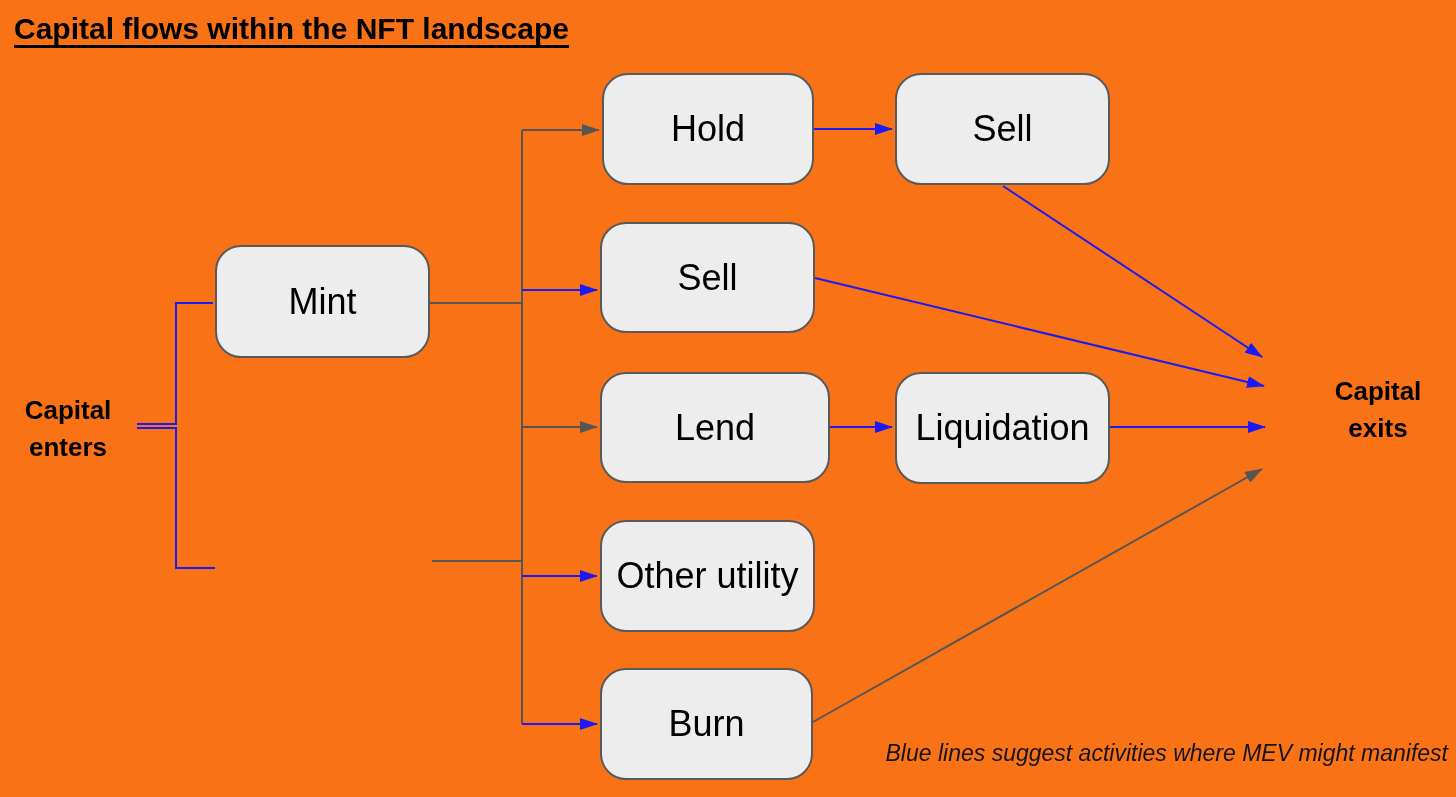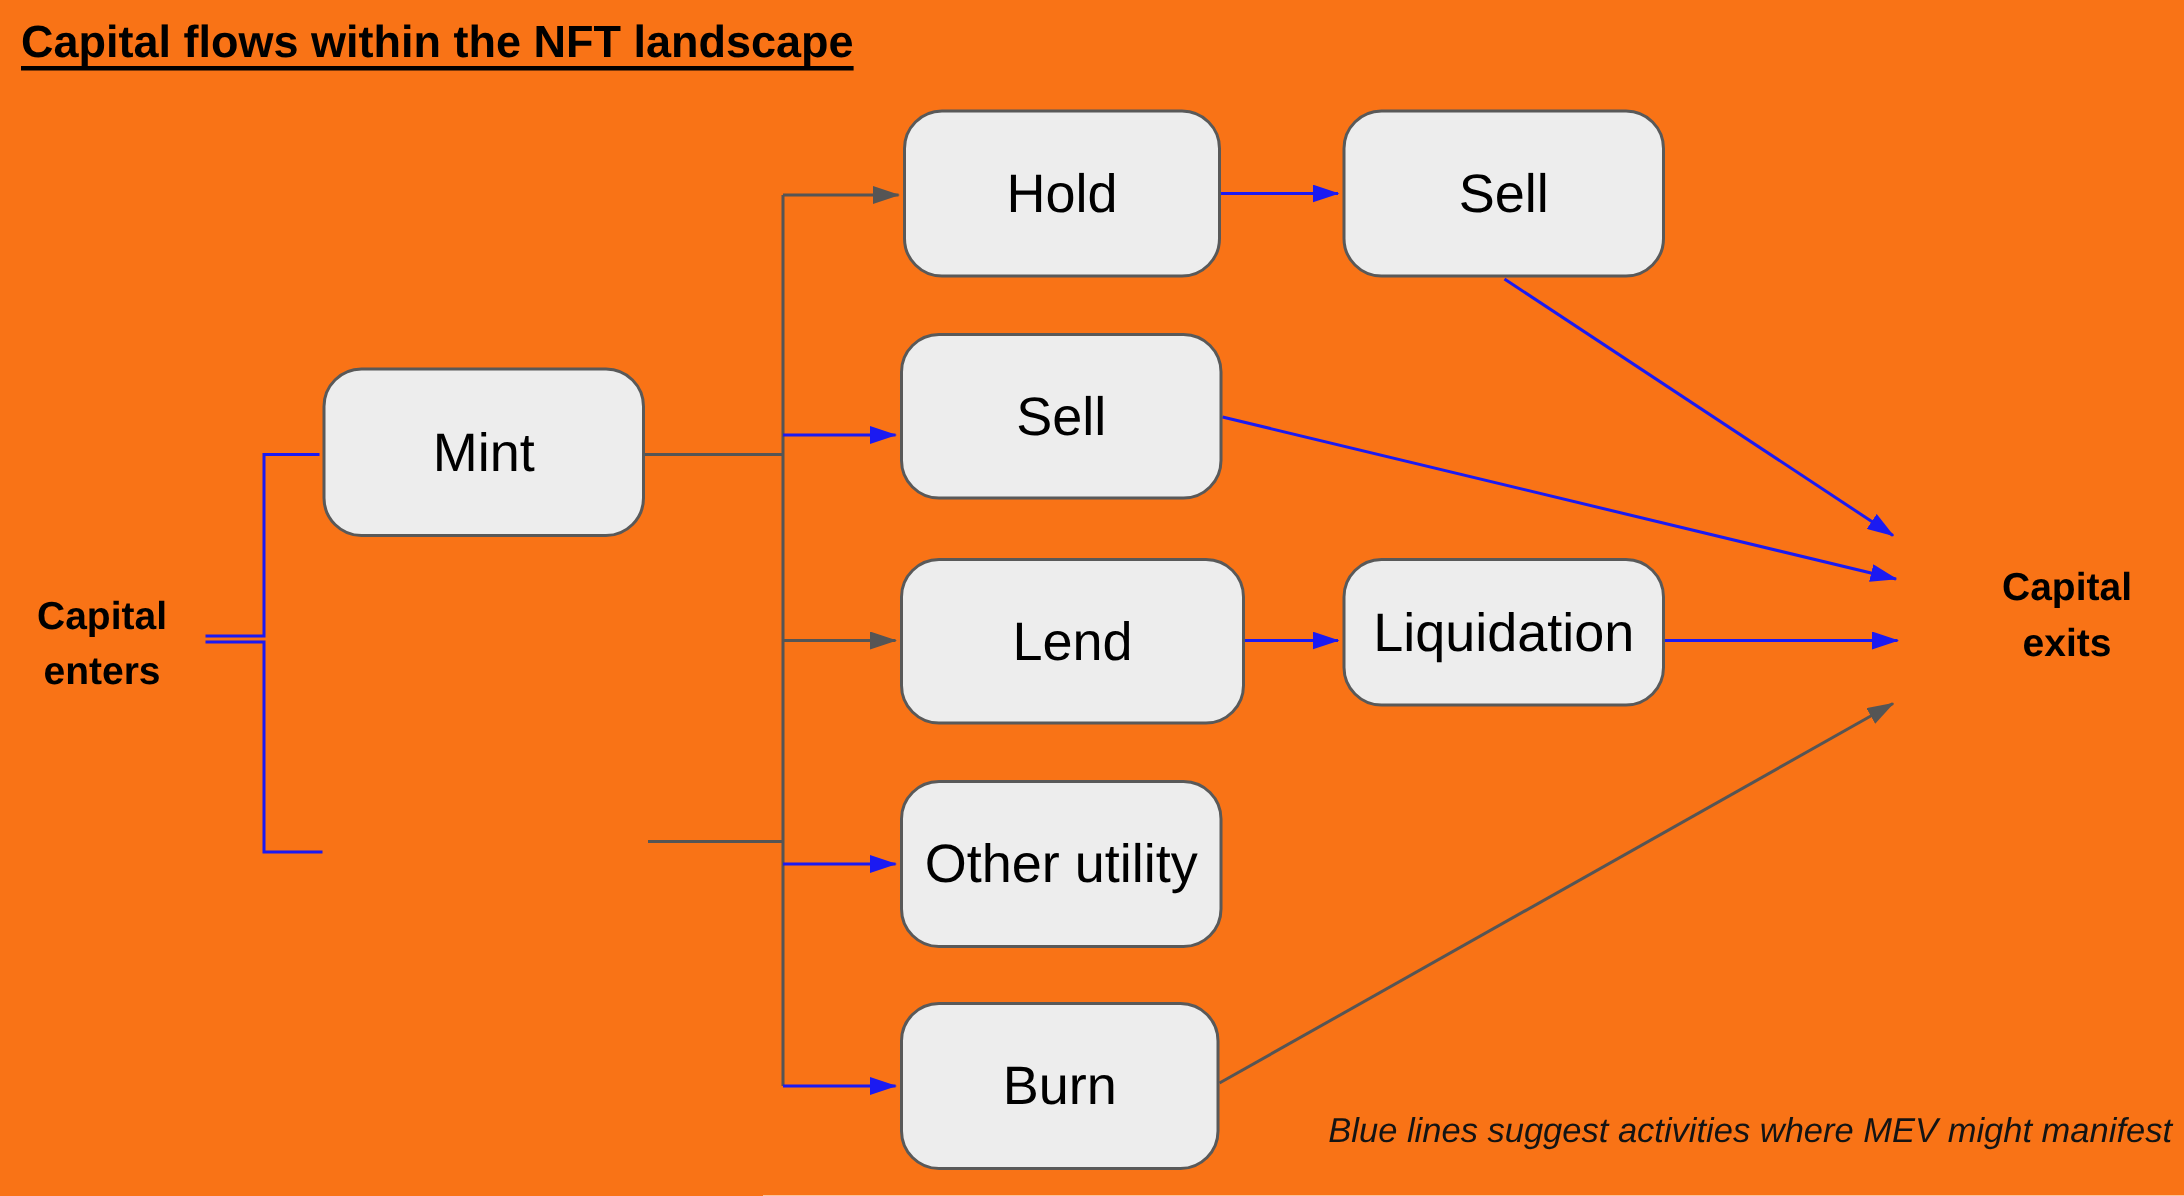--- a/index.html
+++ b/index.html
@@ -103,19 +103,19 @@
   </div>
   <div class="node" style="left:600px;top:520px;width:215px;height:112px;align-items:center;">
     <span>Other utility</span>
   </div>
   <div class="node" style="left:600px;top:668px;width:213px;height:112px;">
     <span>Burn</span>
   </div>
   <div class="node" style="left:895px;top:73px;width:215px;height:112px;">
     <span>Sell</span>
   </div>
-  <div class="node" style="left:895px;top:372px;width:215px;height:99px;">
+  <div class="node" style="left:895px;top:372px;width:215px;height:112px;">
     <span>Liquidation</span>
   </div>
 
   <div class="note">Blue lines suggest activities where MEV might manifest</div>
 
 </div>
 
 </body></html>

